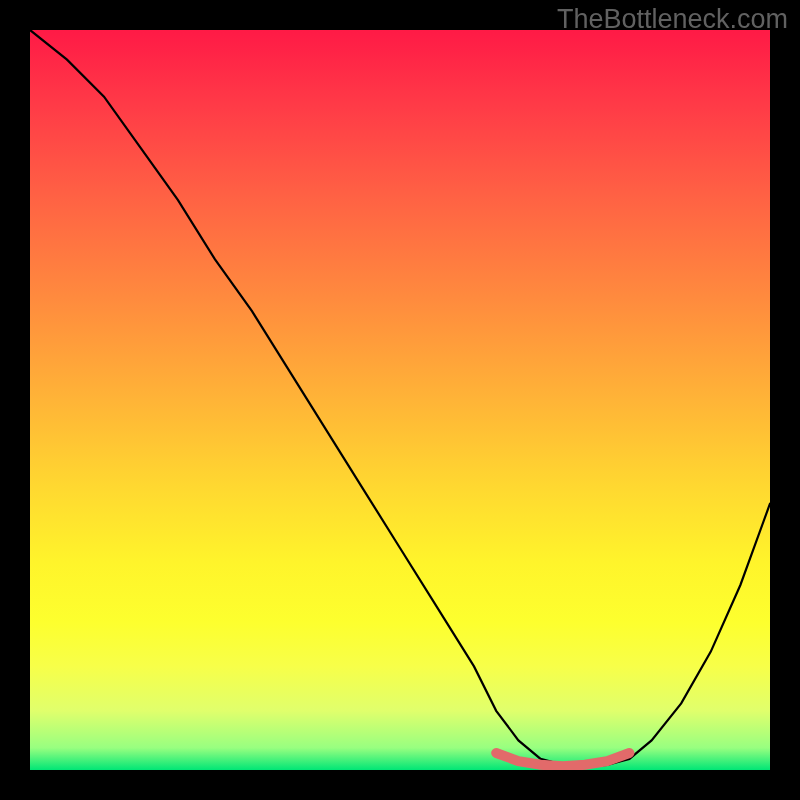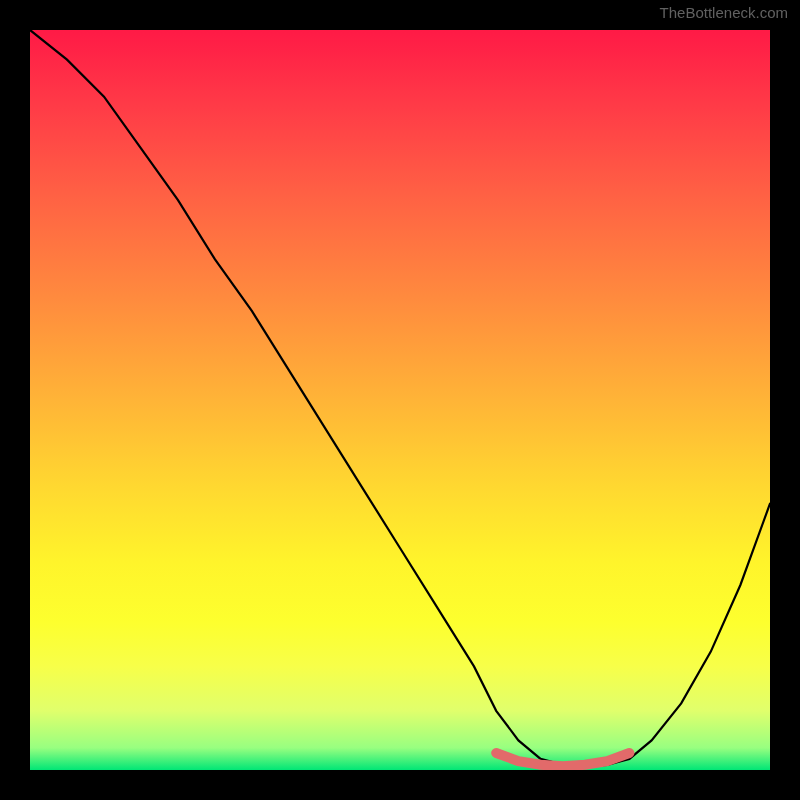--- a/index.html
+++ b/index.html
@@ -1,17 +1,17 @@
 <!DOCTYPE html>
 <html><head>
 <meta charset="utf-8">
 <style>
   * { margin: 0; padding: 0; box-sizing: border-box; }
   body { width: 800px; height: 800px; background: #000; position: relative; font-family: Arial, sans-serif; }
-  .watermark { position: absolute; top: 4px; right: 12px; color: #616161; font-size: 15px; font-weight: 400; z-index: 10; }
+  .watermark { position: absolute; top: 4px; right: 12px; color: #616161; font-size: 27px; font-weight: 400; z-index: 10; }
   .plot-area { position: absolute; left: 30px; top: 30px; width: 740px; height: 740px; overflow: hidden; }
   .gradient-bg { position: absolute; inset: 0; background: linear-gradient(to bottom,
     #ff1a46 0%,
     #ff3a47 10%,
     #ff6044 22%,
     #ff8a3e 36%,
     #ffb437 50%,
     #ffd930 62%,
     #fff42b 72%,
     #fdff2e 80%,

